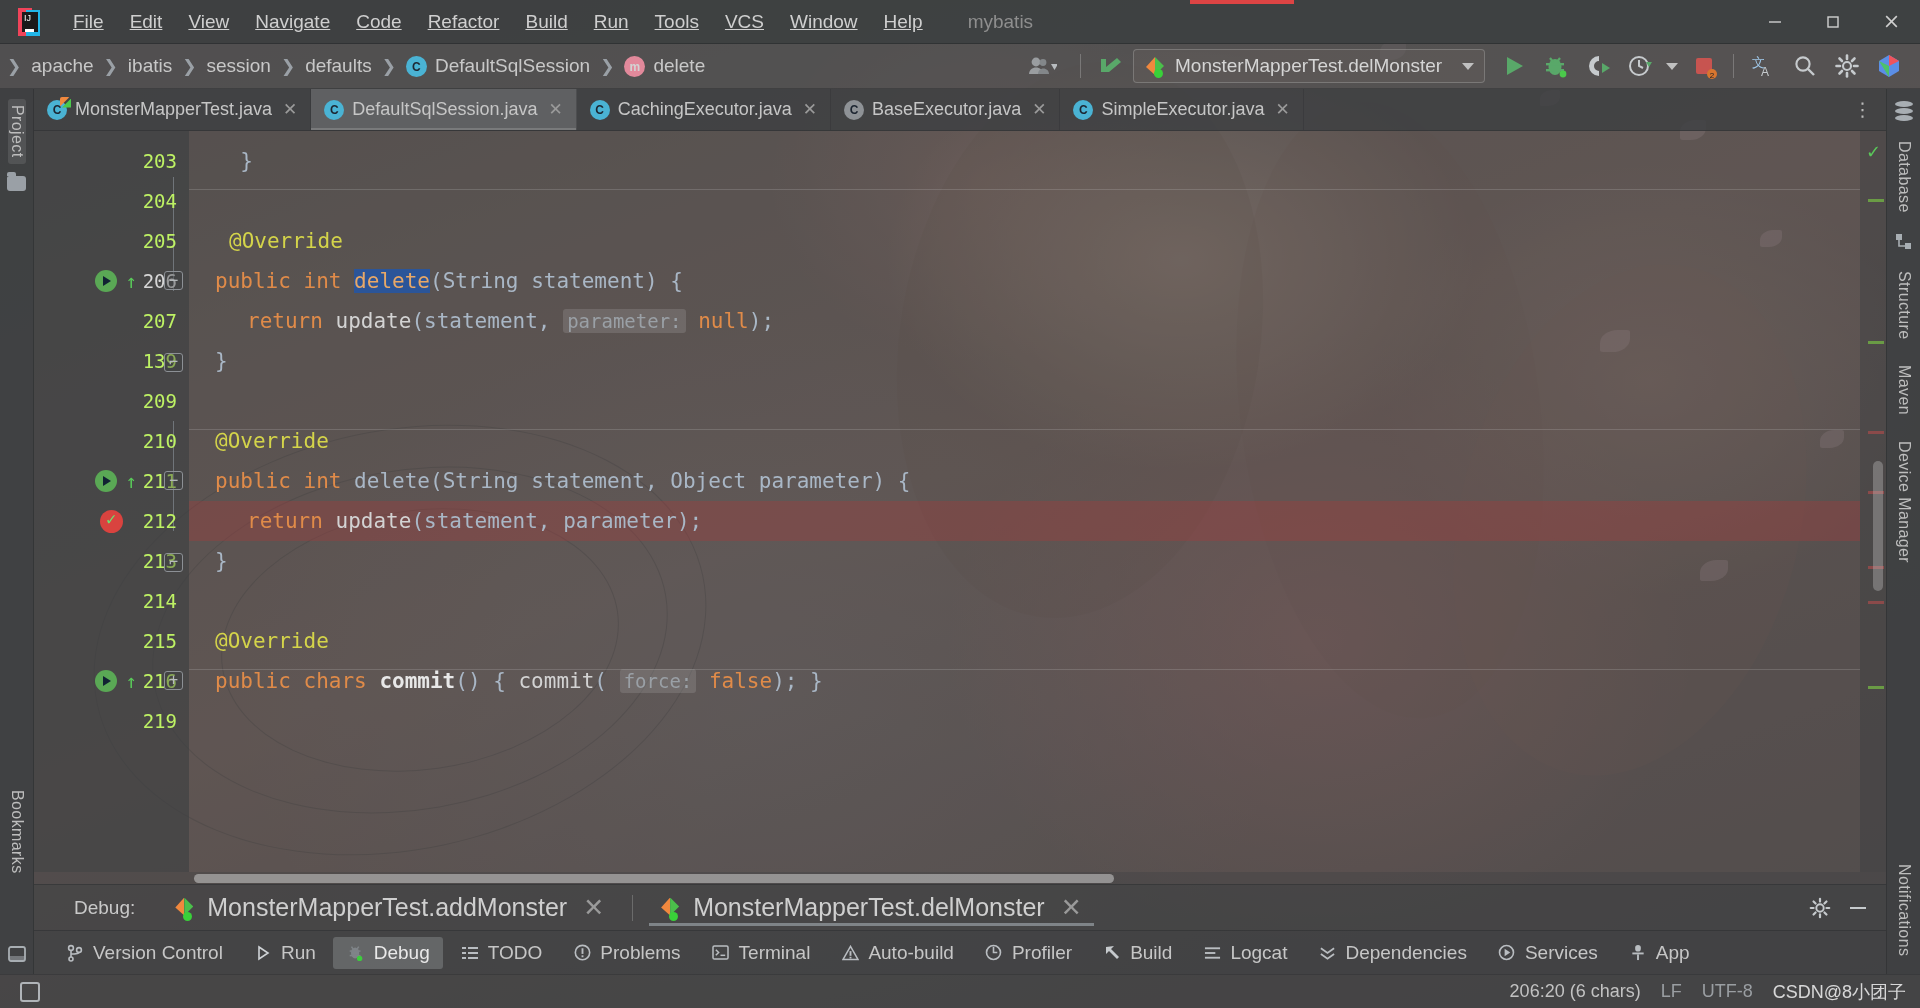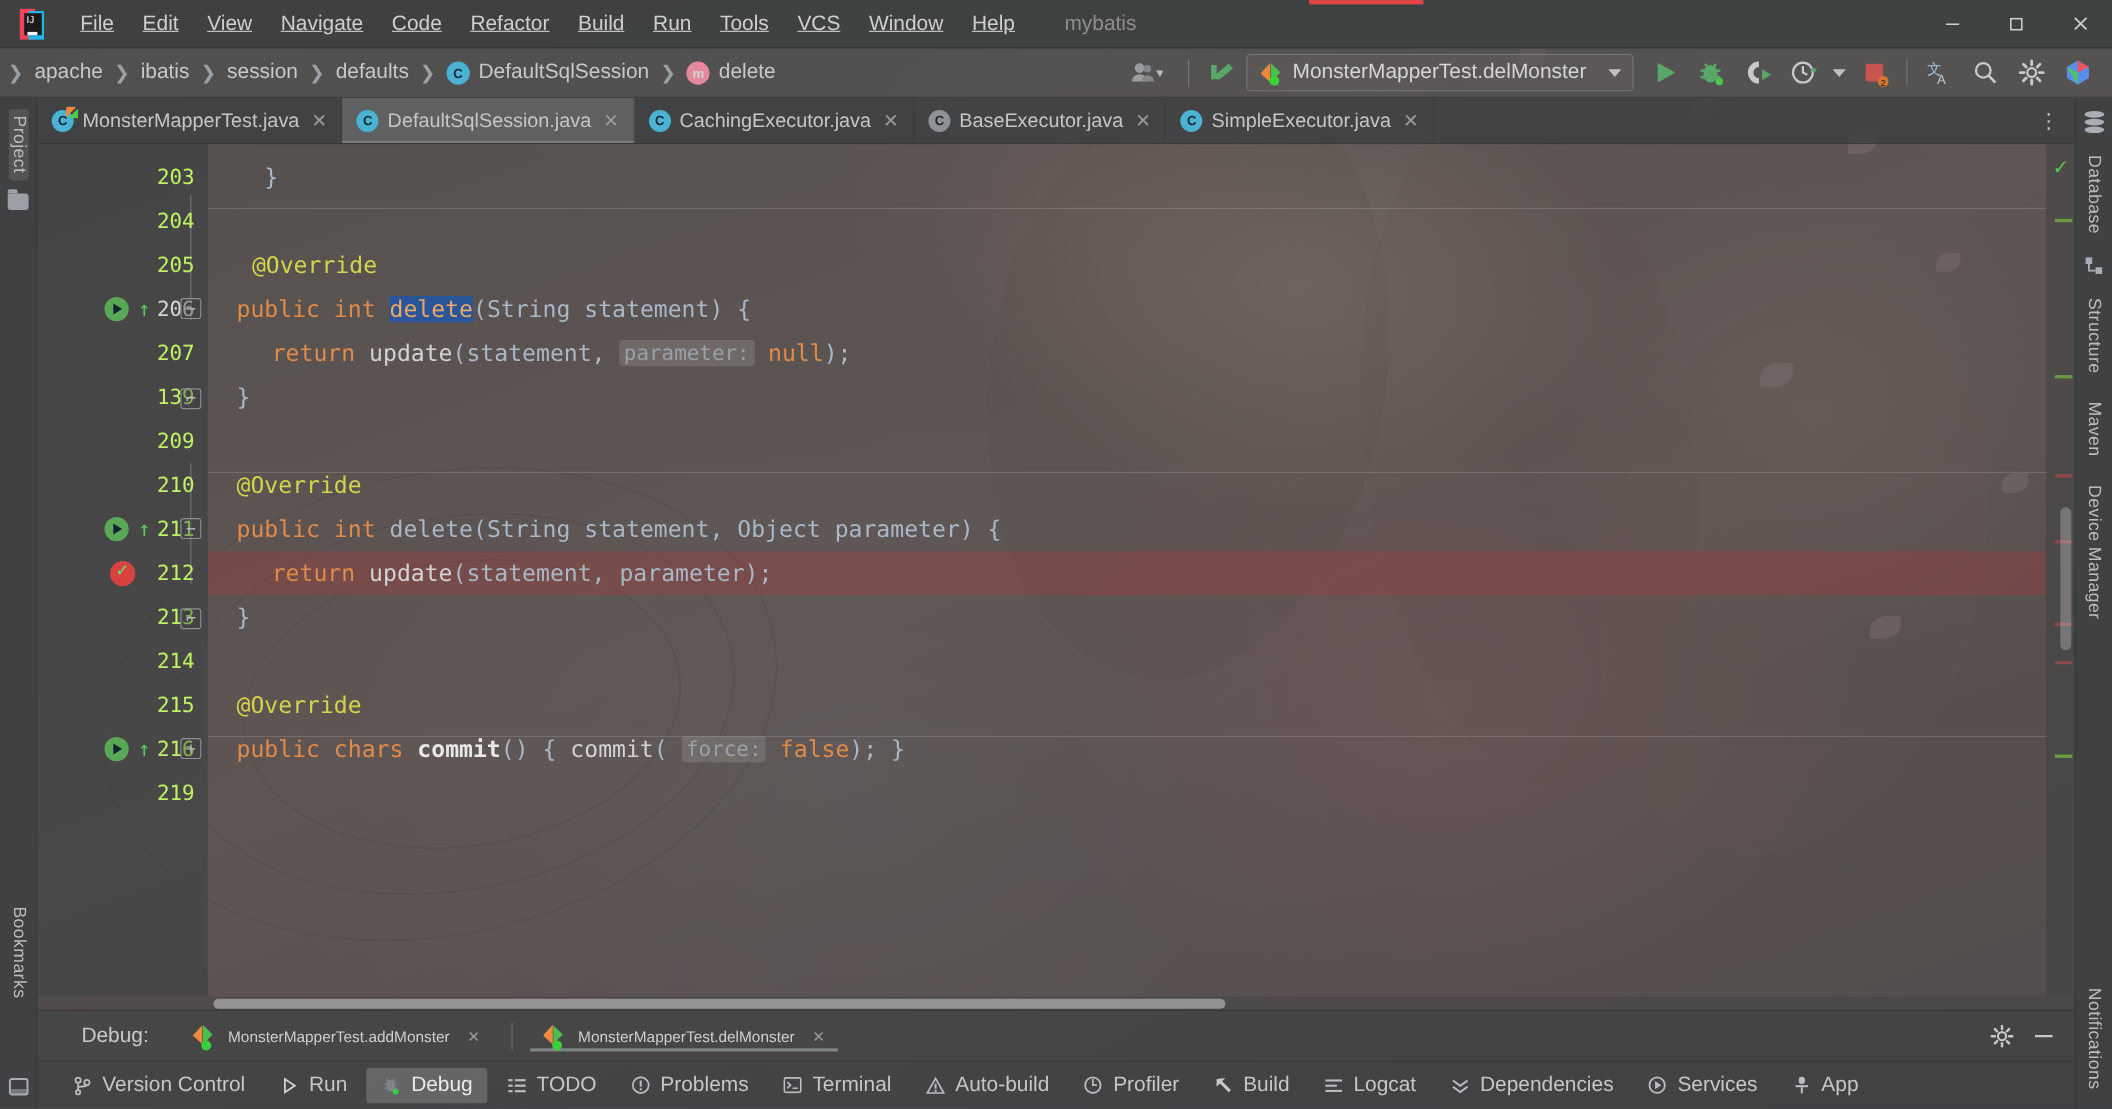--- a/index.html
+++ b/index.html
@@ -193,21 +193,21 @@
   .hscroll .th{ position:absolute; top:2px; left:160px; width:920px; height:9px; background:rgba(205,205,205,.55); border-radius:5px; }
 
   
   .debugbar{
     height:46px; flex:0 0 46px; display:flex; align-items:center; gap:0;
     background:rgba(60,63,65,.62);
     border-top:1px solid rgba(45,47,49,.55);
     padding-left:40px;
   }
   .debugbar .lbl{ font-size:19px; color:#c9c9c9; margin-right:28px; }
-  .dtab{ display:flex; align-items:center; gap:10px; padding:4px 12px; font-size:14px; color:#cfcfcf; }
+  .dtab{ display:flex; align-items:center; gap:10px; padding:4px 12px; font-size:25px; color:#cfcfcf; }
   .dtab.active{ box-shadow: inset 0 -3px 0 #7f8488; }
   .dtab .x{ color:#9a9a9a; margin-left:6px; }
   .dbgico{ width:22px;height:20px; position:relative; }
   .dbgico .lft{ position:absolute;left:0;top:0;width:9px;height:18px;background:#f0883e; clip-path:polygon(100% 0,100% 100%,0 55%); }
   .dbgico .rgt{ position:absolute;left:9px;top:0;width:9px;height:18px;background:#4bbf4b; clip-path:polygon(0 0,0 100%,100% 50%); }
   .dbgico .dot{ position:absolute;left:8px;bottom:-3px;width:9px;height:9px;border-radius:50%;background:#39d139; }
   .dsep{ width:1px;height:26px;background:rgba(255,255,255,.20); margin:0 16px; }
   .debugbar .right{ margin-left:auto; display:flex; align-items:center; gap:14px; padding-right:16px; color:#c6c6c6; }
 
   
@@ -827,14 +827,23 @@
           </svg>
       </div>
       <div class="vlabel">Structure</div>
       <div class="vlabel">Maven</div>
       <div class="vlabel">Device Manager</div>
       <div style="flex:1"></div>
       <div class="vlabel" style="margin-bottom:12px;">Notifications</div>
     </div>
   </div>
 
+  <div class="statusbar">
+    <div class="sq"></div>
+    <div class="right">
+      <span>206:20 (6 chars)</span>
+      <span class="dim">LF</span>
+      <span class="dim">UTF-8</span>
+      <span class="wm">CSDN@8小团子</span>
+    </div>
+  </div>
 
 </div>
 
 </body></html>

